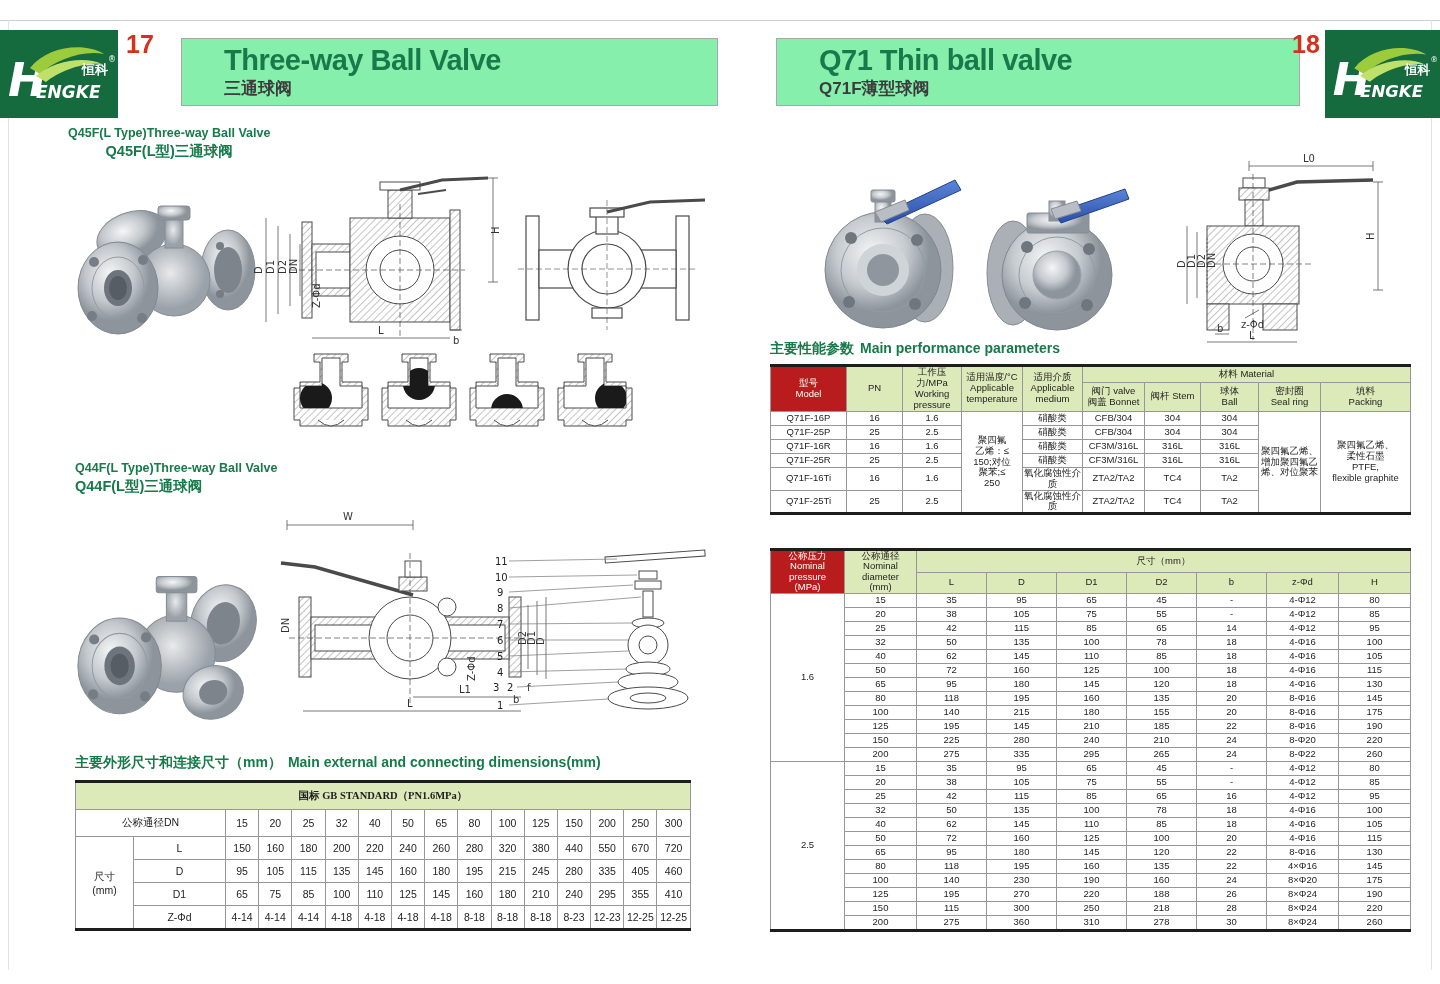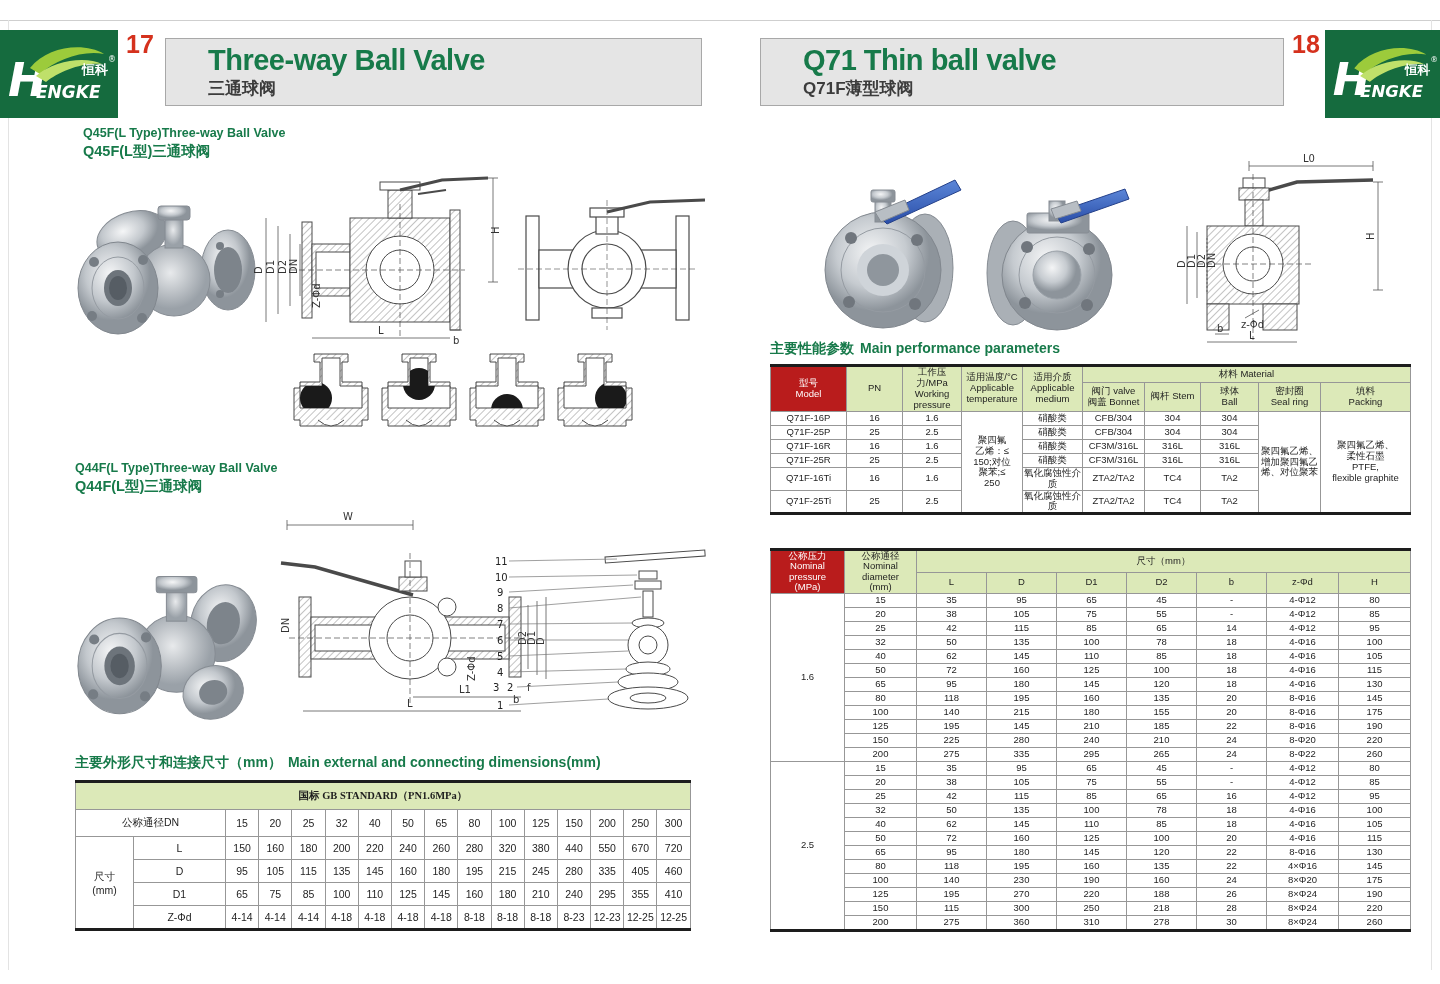--- a/index.html
+++ b/index.html
@@ -5,21 +5,21 @@
   html,body{margin:0;padding:0;background:#fff;}
   .page{position:relative;width:1440px;height:984px;background:#fff;overflow:hidden;
         font-family:"Liberation Sans","DejaVu Sans",sans-serif;color:#222;}
   .topline{position:absolute;left:0;top:20px;width:1440px;height:1px;background:#cfcfcf;}
   .edgeL{position:absolute;left:8px;top:20px;width:1px;height:950px;background:#e3e3e3;}
   .edgeR{position:absolute;right:8px;top:20px;width:1px;height:950px;background:#e3e3e3;}
 
   .abs{position:absolute;}
   .logo{width:118px;height:88px;background:#156b3e;}
   .pgnum{font-size:25px;font-weight:bold;color:#d5311d;line-height:1;}
-  .titlebox{height:68px;border:1px solid #a8a8a8;background:#e5e5e5;padding:6px 0 16px 42px;box-sizing:border-box;}
+  .titlebox{height:68px;border:1px solid #a8a8a8;background:#86efac;padding:6px 0 16px 42px;box-sizing:border-box;margin-left:16px;}
   .title-en{font-size:29px;font-weight:bold;color:#177a4a;letter-spacing:-0.5px;line-height:1.05;}
   .title-cn{font-size:17px;font-weight:bold;color:#3c3c3c;margin-top:2px;}
 
   .sec-en{font-size:12.5px;font-weight:bold;color:#177a4a;line-height:1.35;}
   .sec-cn{font-size:14.5px;font-weight:bold;color:#177a4a;}
 
   .tbl-title{font-size:14px;font-weight:bold;color:#177a4a;}
   .tbl-title .en{margin-left:6px;}
   .unit{font-size:9.5px;color:#333;font-weight:normal;}
 
@@ -73,21 +73,21 @@
     <svg viewBox="0 0 118 88" width="115" height="88">
       <text x="8" y="66" font-size="46" font-style="italic" font-weight="bold" fill="#fff">H</text>
       <path d="M30,38 C48,16 84,12 104,24 C82,20 56,30 40,44 Z" fill="#9ccb3b"></path>
       <path d="M36,46 C54,30 86,26 102,34 C82,32 58,42 46,52 Z" fill="#bfe06a"></path>
       <text x="36" y="68" font-size="17" font-style="italic" font-weight="bold" fill="#fff">ENGKE</text>
       <text x="82" y="44" font-size="13" font-weight="bold" fill="#fff">恒科</text>
       <text x="108" y="32" font-size="8" fill="#fff">®</text>
     </svg>
   </div>
 
-  <div class="abs" style="left:83px;top:125px;">
+  <div class="abs" style="left:68px;top:125px;text-align:center;">
     <div class="sec-en">Q45F(L Type)Three-way Ball Valve</div>
     <div class="sec-cn">Q45F(L型)三通球阀</div>
   </div>
 
   <div class="abs" style="left:70px;top:188px;">
     <svg viewBox="0 0 200 155" width="200" height="155">
       <defs>
         <radialGradient id="sgA" cx="40%" cy="35%">
             <stop offset="0%" stop-color="#f5f6f7"></stop>
             <stop offset="60%" stop-color="#c3c8cd"></stop>

